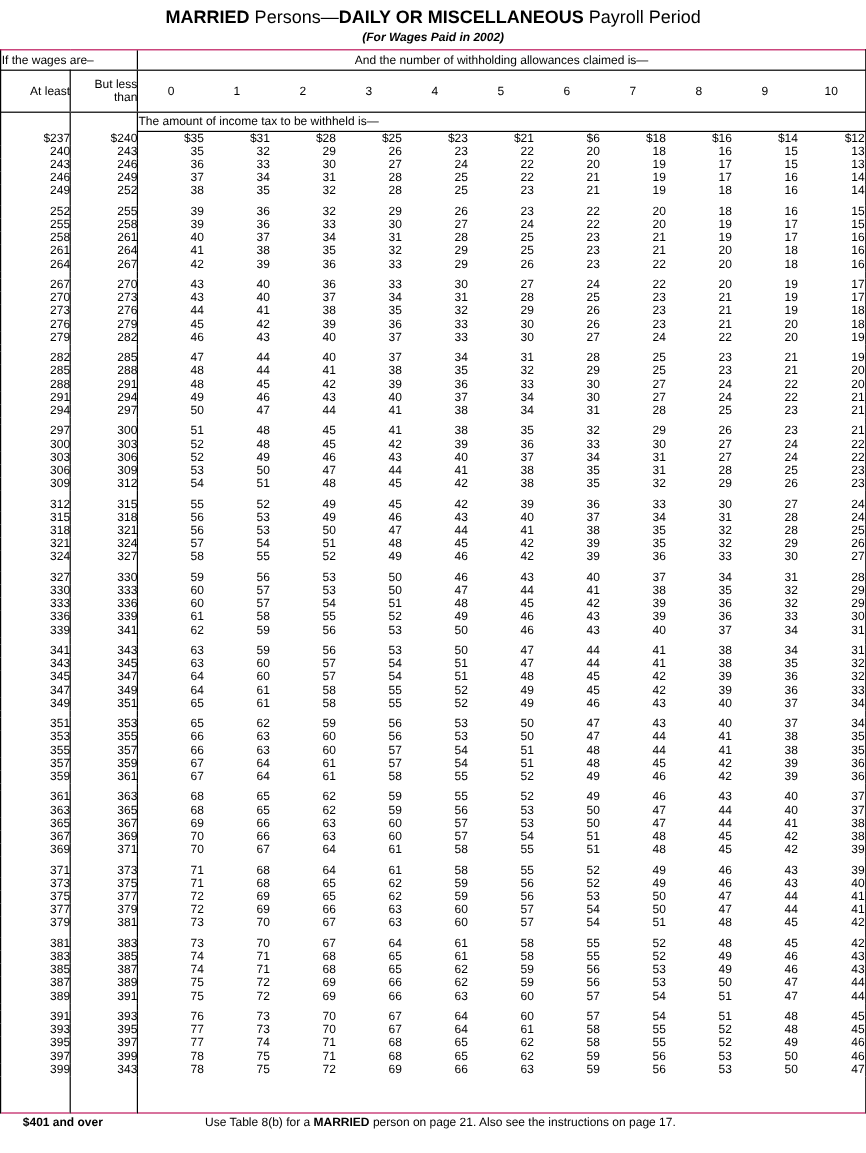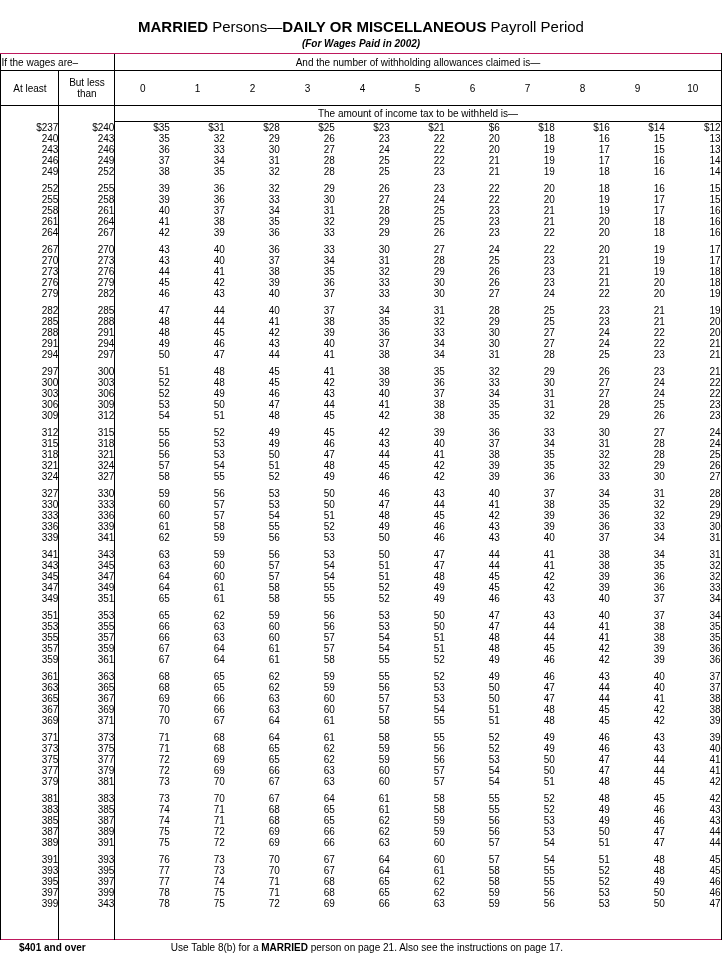--- a/index.html
+++ b/index.html
@@ -9,21 +9,21 @@
     font-family:"Liberation Sans", sans-serif;
     color:#000000;
     overflow:hidden;
   }
   .page{position:relative;width:722px;height:961px;}
 
   .title{
     text-align:center;
     font-size:15px;
     font-weight:bold;
-    padding-top:18px;
+    padding-top:6px;
     letter-spacing:0px;
   }
   .title .light{font-weight:normal;}
   .subtitle{
     text-align:center;
     font-size:10px;
     font-weight:bold;
     font-style:italic;
     padding-top:3px;
     padding-bottom:4px;
@@ -53,33 +53,32 @@
     padding-left:3px;
     height:16px;
   }
   .hdr-allow{
     font-size:10px;
     text-align:center;
     height:16px;
   }
   .hdr-atleast,.hdr-butless{
     font-size:10px;
-    text-align:center;
+    text-align:right;
     height:34px;
     line-height:11px;
   }
   .hdr-num{
     font-size:11px;
     text-align:center;
     height:34px;
     font-weight:normal;
   }
   .hdr-amount{
     font-size:10px;
-    text-align:center;
     height:15px;
   }
 
   .cell-al,.cell-bl{
     font-size:10px;
     text-align:right;
     padding-right:6px;
     height:11px;
     line-height:11px;
     white-space:nowrap;

